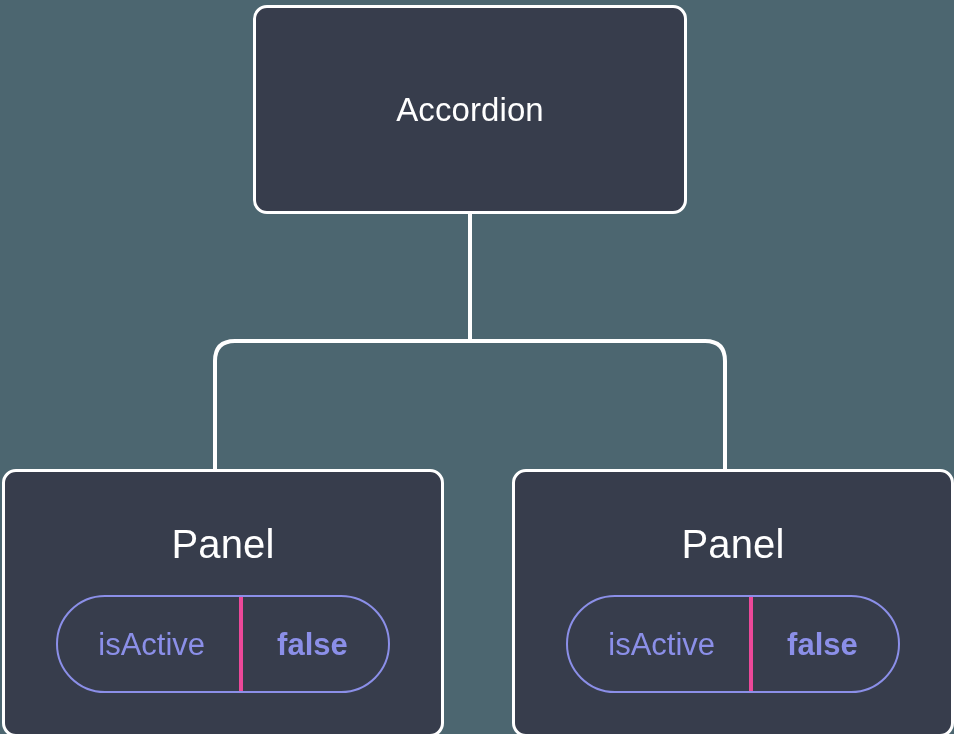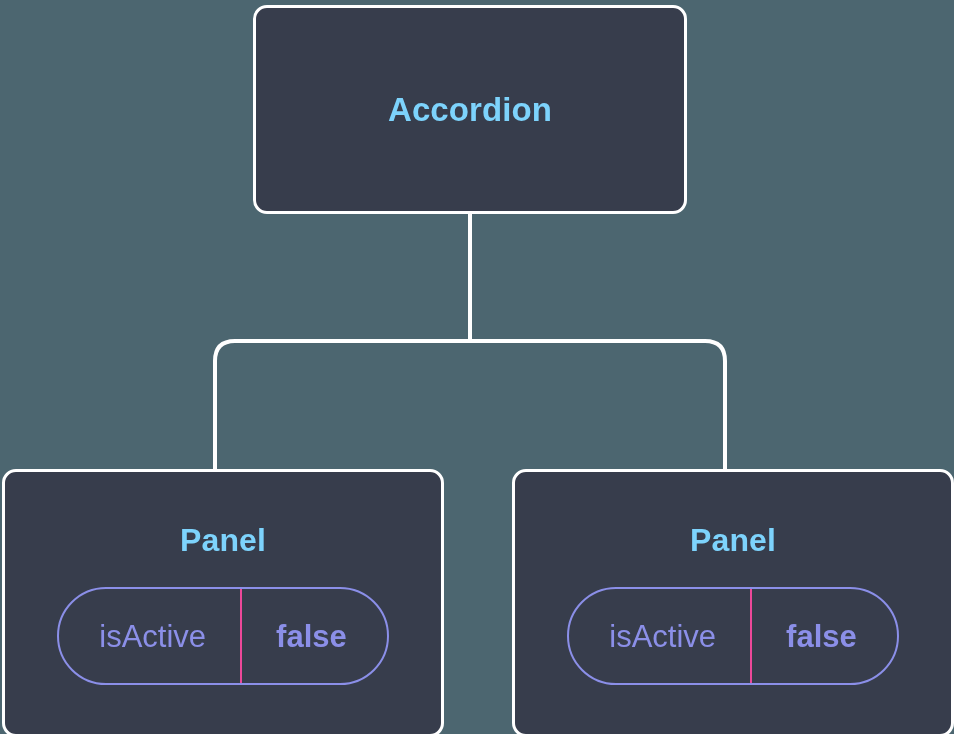--- a/index.html
+++ b/index.html
@@ -40,23 +40,23 @@
     z-index: 2;
     background: #373d4c;
     border: 3px solid #ffffff;
     border-radius: 14px;
     display: flex;
     flex-direction: column;
     align-items: center;
   }
 
   .node-title {
-    color: #7dd3fc;
+    color: #ffffff;
     font-size: 33px;
-    font-weight: 700;
+    font-weight: 400;
     letter-spacing: 0.1px;
     line-height: 1;
     white-space: nowrap;
   }
 
   
   #node-root {
     left: 253px;
     top: 5px;
     width: 434px;
@@ -68,21 +68,21 @@
   .node-panel {
     top: 469px;
     height: 268px;
     justify-content: flex-start;
     padding-top: 52px;
   }
 
   #node-panel-0 { left: 2px;   width: 442px; }
   #node-panel-1 { left: 512px; width: 442px; }
 
-  .node-panel .node-title { font-size: 32px; }
+  .node-panel .node-title { font-size: 40px; }
 
   
   .prop-pill {
     margin-top: 31px;
     height: 98px;
     border: 2px solid #8b8fe8;
     border-radius: 49px;
     display: flex;
     align-items: stretch;
     overflow: hidden;
@@ -94,21 +94,21 @@
     align-items: center;
     justify-content: center;
     color: #8b8fe8;
     font-size: 31px;
     line-height: 1;
     white-space: nowrap;
   }
 
   .prop-key {
     padding: 0 34px 0 40px;
-    border-right: 2px solid #ec4899;
+    border-right: 4px solid #ec4899;
   }
 
   .prop-val {
     padding: 0 40px 0 34px;
     font-weight: bold;
   }
 </style>
 </head>
 <body>
 

